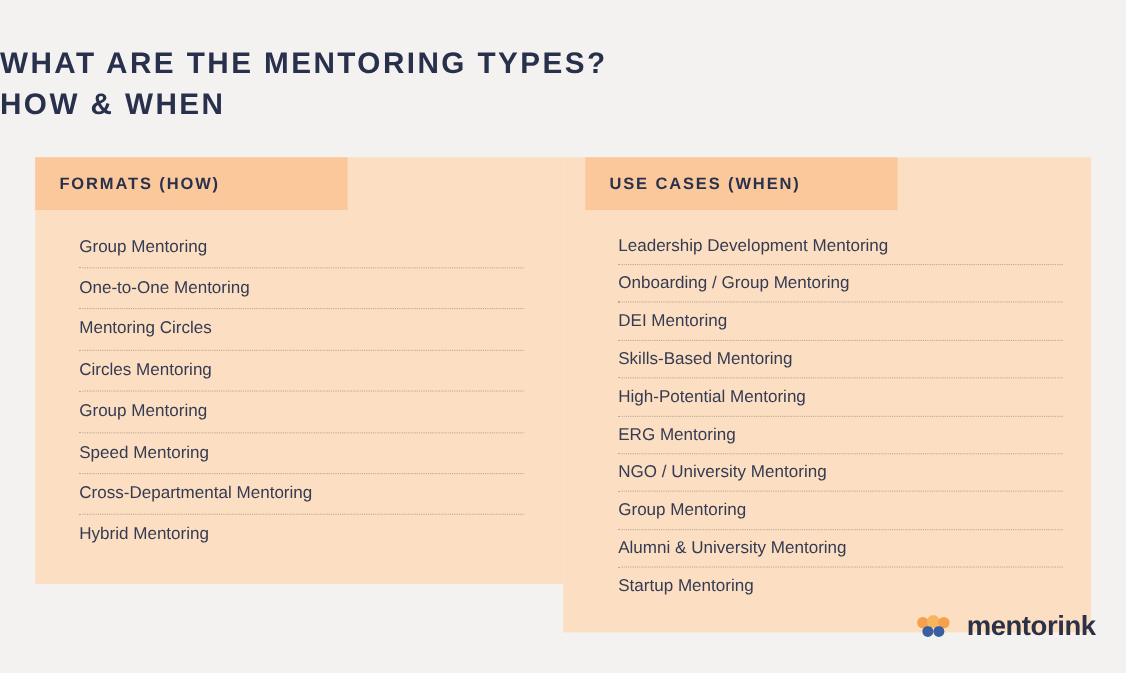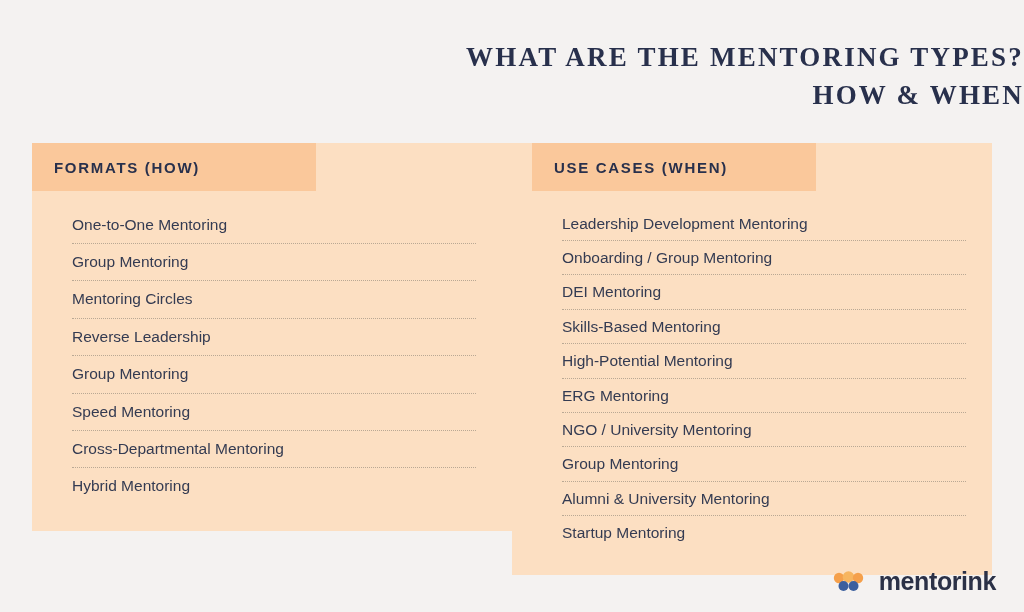--- a/index.html
+++ b/index.html
@@ -9,23 +9,22 @@
   body {
     width: 1024px;
     height: 612px;
     background: #f4f2f1;
     font-family: "Liberation Sans", sans-serif;
     color: #2b3147;
     overflow: hidden;
     position: relative;
   }
   .title-block {
-    text-align: right;
+    text-align: left;
     padding-top: 38px;
-    font-family: Liberation Serif, serif;
   }
   .title-line {
     font-size: 27px;
     font-weight: bold;
     letter-spacing: 2.2px;
     color: #28304c;
     line-height: 1.42;
   }
   .columns {
     display: flex;
@@ -68,21 +67,21 @@
     border-bottom: none;
   }
   .col-left .items { padding-left: 40px; padding-right: 36px; }
   .col-right .items { padding-left: 50px; padding-right: 26px; }
   .col-left .item { padding-top: 8px; padding-bottom: 9px; }
   .col-right .item { padding-top: 7px; padding-bottom: 7px; }
 
   .logo {
     position: absolute;
     right: 28px;
-    bottom: 16px;
+    bottom: 28px;
     display: flex;
     align-items: center;
     gap: 9px;
   }
   .logo-mark {
     width: 38px;
     height: 24px;
     position: relative;
   }
   .logo-text {
@@ -99,24 +98,24 @@
   <div class="title-line">WHAT ARE THE MENTORING TYPES?</div>
   <div class="title-line">HOW &amp; WHEN</div>
 </div>
 
 <div class="columns">
 
   <div class="column col-left">
     <div class="panel">
       <div class="panel-header">FORMATS  (HOW)</div>
       <div class="items">
+        <div class="item">Group Mentoring</div>
         <div class="item">One-to-One Mentoring</div>
-        <div class="item">Group Mentoring</div>
         <div class="item">Mentoring Circles</div>
-        <div class="item">Reverse Leadership</div>
+        <div class="item">Circles Mentoring</div>
         <div class="item">Group Mentoring</div>
         <div class="item">Speed Mentoring</div>
         <div class="item">Cross-Departmental Mentoring</div>
         <div class="item">Hybrid Mentoring</div>
       </div>
     </div>
   </div>
 
   <div class="column col-right">
     <div class="panel">

